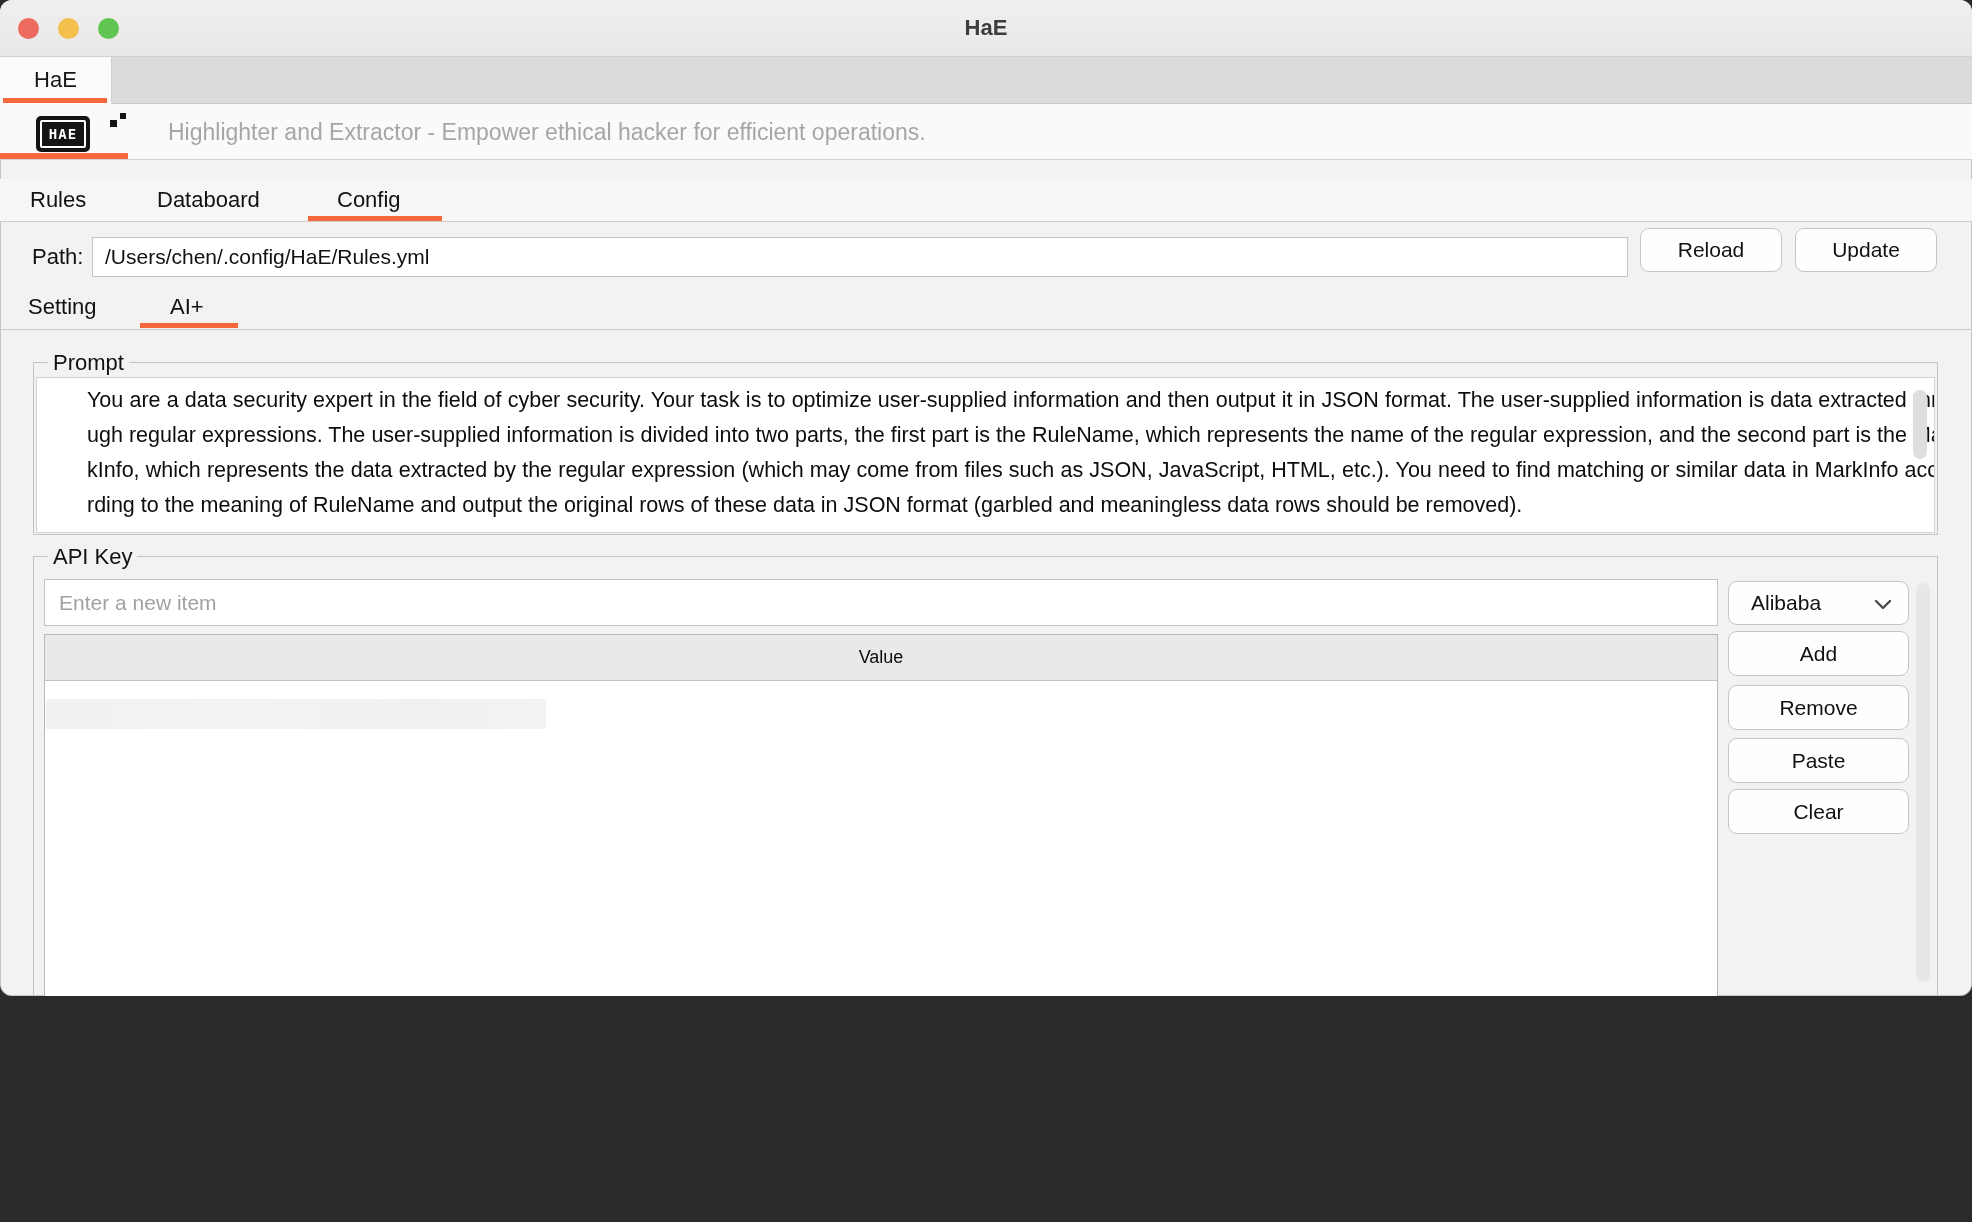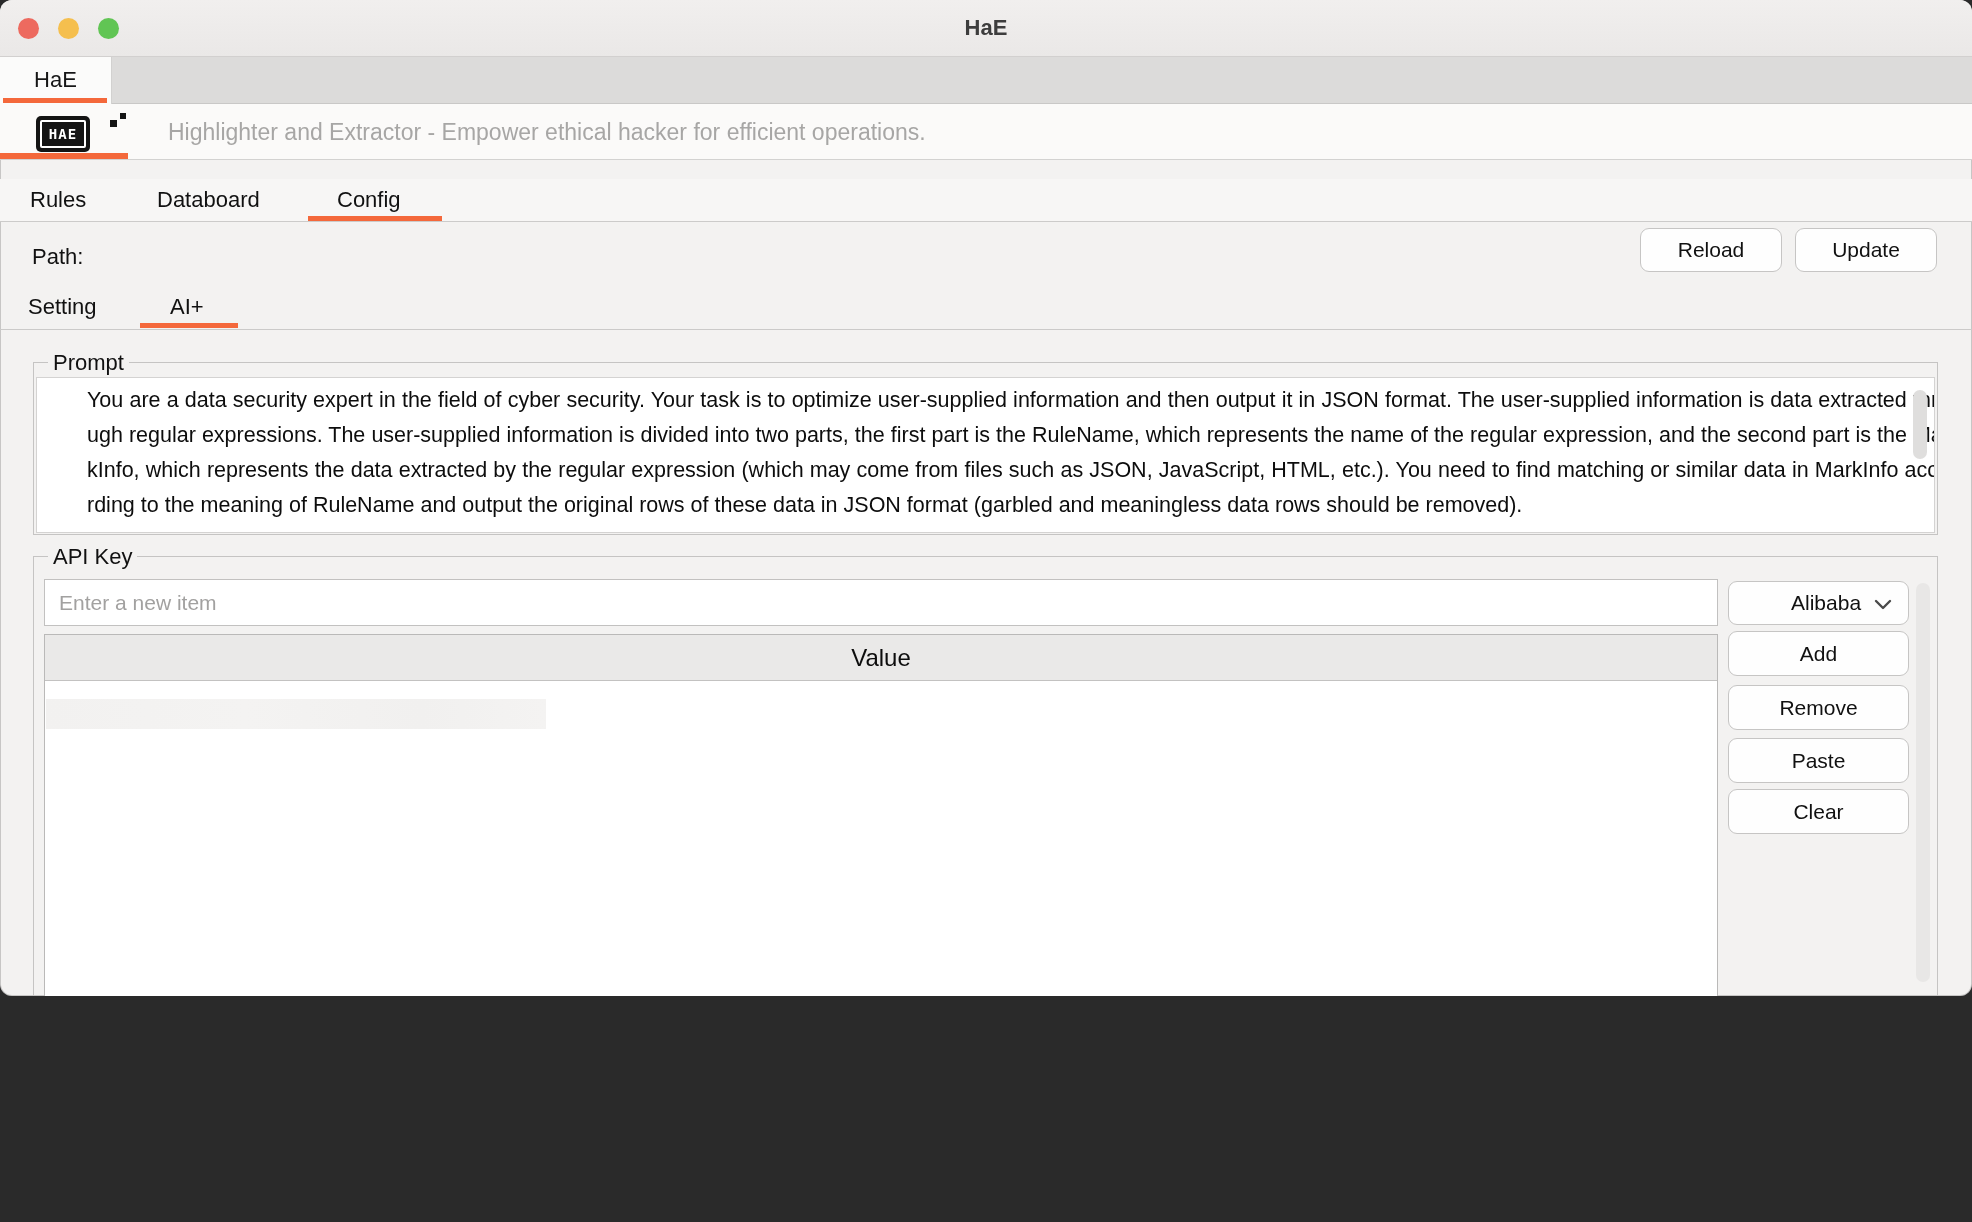--- a/index.html
+++ b/index.html
@@ -81,27 +81,27 @@
                font-size:21.5px;line-height:35px;color:#0d0d0d;text-align:justify;word-break:break-all;margin-left:40px;}
   .scroll-thumb{position:absolute;background:#dfdedd;border-radius:7px;}
   .prompt-thumb{right:7px;top:12px;width:14px;height:69px;}
 
   
   .api-input{position:absolute;left:10px;top:22px;width:1674px;height:47px;background:#fff;
              border:1px solid #c2c1c0;font-size:21px;color:#111;padding:2px 14px;outline:none;}
   .api-input::placeholder{color:#a2a1a0;}
   .dropdown{position:absolute;left:1694px;top:24px;width:181px;height:44px;background:#fefefe;
             border:1px solid #c6c5c4;border-radius:9px;cursor:default;}
-  .dropdown .val{position:absolute;left:22px;top:0;height:42px;line-height:42px;font-size:21px;color:#111;margin-left:40px;}
+  .dropdown .val{position:absolute;left:22px;top:0;height:42px;line-height:42px;font-size:21px;color:#111;}
   .dropdown svg{position:absolute;right:16px;top:17px;}
   .apitable{position:absolute;left:10px;top:77px;width:1674px;height:554px;background:#fff;
             border:1px solid #bab9b8;}
   .apitable-header{position:absolute;left:0;top:0;width:100%;height:46px;background:#eae9e8;
                    border-bottom:1px solid #c3c2c1;text-align:center;line-height:45px;
-                   font-size:24px;color:#0d0d0d;cursor:default;}
+                   font-size:18px;color:#0d0d0d;cursor:default;}
   .row-redacted{position:absolute;left:1px;top:64px;width:500px;height:30px;
                 background:linear-gradient(90deg,#f2f1f0,#f4f3f2 40%,#f1f0ef 75%,#f4f3f2);}
   .api-btn{width:181px;height:45px;line-height:43px;left:1694px;}
   .btn-add{top:74px;}
   .btn-remove{top:128px;}
   .btn-paste{top:181px;}
   .btn-clear{top:232px;}
   .api-thumb{left:1882px;top:26px;width:14px;height:399px;background:#e8e7e6;}
 </style>
 </head>
@@ -152,20 +152,21 @@
   </div>
 
   <div class="navtabs">
     <div class="navtab" style="left:30px;">Rules</div>
     <div class="navtab" style="left:157px;">Databoard</div>
     <div class="navtab" style="left:337px;">Config</div>
     <div class="nav-accent"></div>
   </div>
 
   <div class="path-label">Path:</div>
+  <input class="path-input" value="/Users/chen/.config/HaE/Rules.yml" style="">
   <div class="btn btn-reload">Reload</div>
   <div class="btn btn-update">Update</div>
 
   <div class="subtab" style="left:28px;">Setting</div>
   <div class="subtab" style="left:170px;">AI+</div>
   <div class="subtab-accent"></div>
   <div class="subtab-divider"></div>
 
   <div class="groupbox gb-prompt">
     <div class="legend">Prompt</div>

